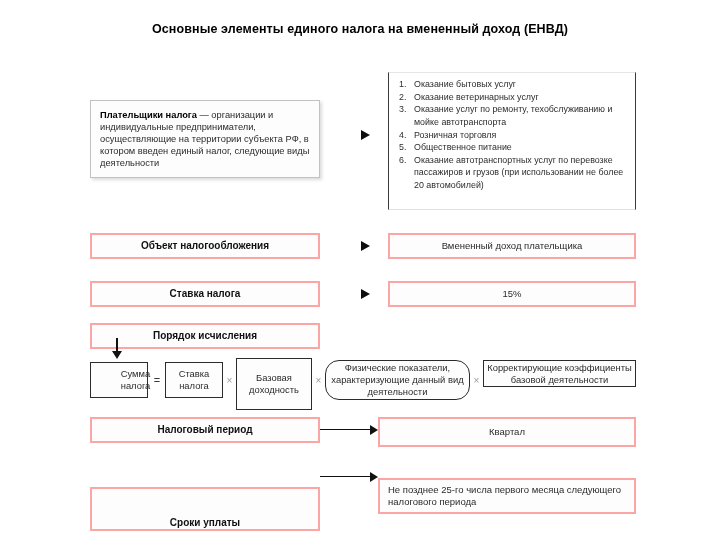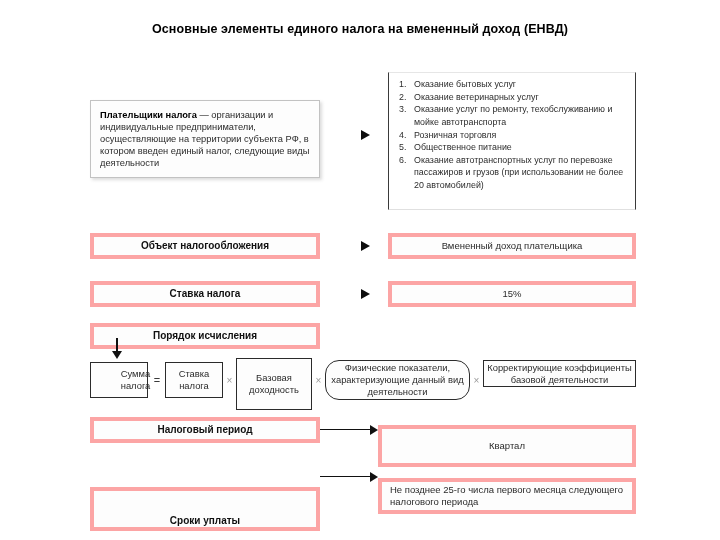--- a/index.html
+++ b/index.html
@@ -17,21 +17,21 @@
     text-align:center;
     font-size:12.5px;font-weight:bold;color:#000;
     letter-spacing:.1px;
   }
 
   
   .box{
     position:absolute;
     box-sizing:border-box;
     background:#fdfdfd;
-    border:4px solid #fca5a5;
+    border:2px solid #fca5a5;
     display:flex;align-items:center;justify-content:center;
     text-align:center;
     font-size:9.5px;
     line-height:1.25;
     color:#2a2a2a;
   }
   .box.shadow{box-shadow:2px 2px 0 rgba(120,120,120,.22);}
   .left-label{font-weight:bold;color:#101010;font-size:10px;}
 
   
@@ -199,21 +199,21 @@
     <span>Корректирующие коэффициенты базовой деятельности</span>
   </div>
 
   <div class="box" id="period-left-box" style="left:90px;top:417px;width:230px;height:26px;">
     <span class="left-label">Налоговый период</span>
   </div>
   <div class="line-arrow" style="left:320px;top:425px;width:58px;">
     <div class="shaft" style="width:50px;"></div>
     <div class="head" style="left:50px;"></div>
   </div>
-  <div class="box" id="period-right-box" style="left:378px;top:417px;width:258px;height:42px;margin-top:8px;">
+  <div class="box" id="period-right-box" style="left:378px;top:417px;width:258px;height:30px;">
     <span>Квартал</span>
   </div>
 
   <div class="box" id="terms-left-box" style="left:90px;top:487px;width:230px;height:44px;align-items:flex-end;">
     <span class="left-label">Сроки уплаты</span>
   </div>
   <div class="line-arrow" style="left:320px;top:472px;width:58px;">
     <div class="shaft" style="width:50px;"></div>
     <div class="head" style="left:50px;"></div>
   </div>

